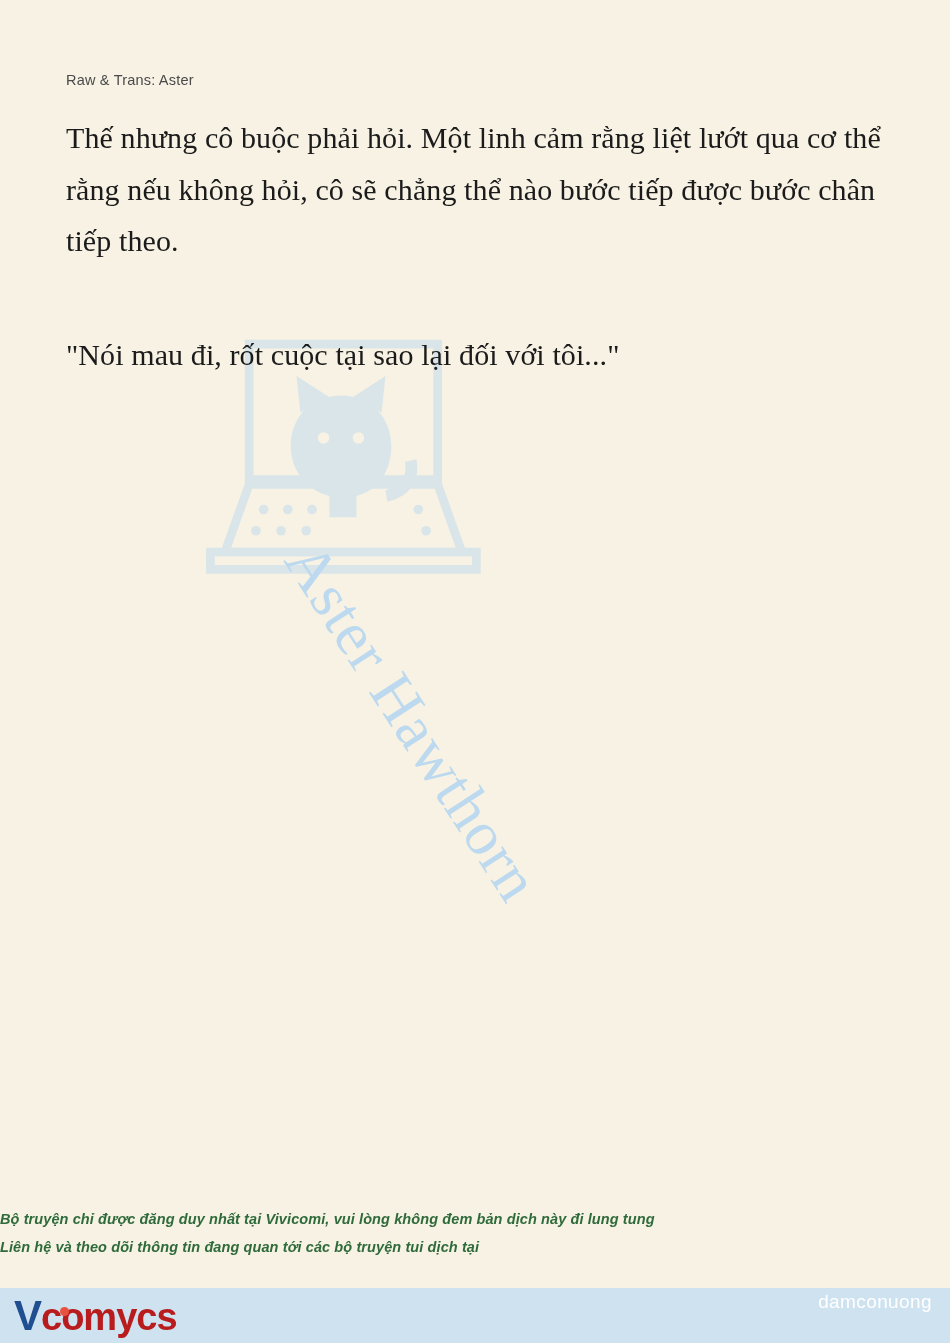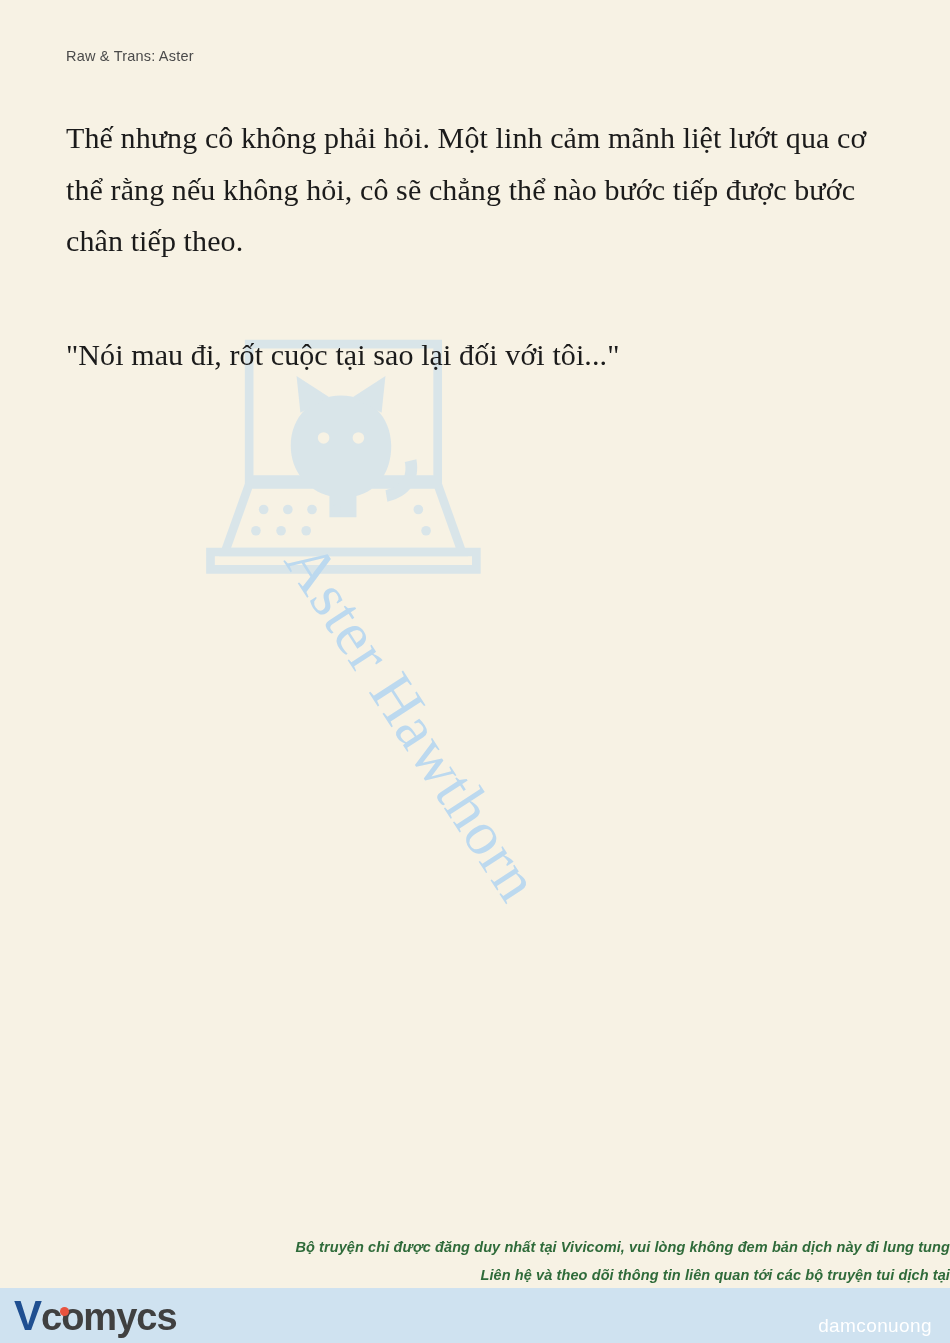--- a/index.html
+++ b/index.html
@@ -17,21 +17,21 @@
 
   .page {
     position: absolute;
     inset: 0;
     background: #f7f2e4;
   }
 
   
   .credit-line {
     position: absolute;
-    top: 48px;
+    top: 72px;
     left: 66px;
     font-family: "Liberation Sans", sans-serif;
     font-size: 14.5px;
     color: #4a4a4a;
     letter-spacing: 0.2px;
   }
 
   
   .body-text {
     position: absolute;
@@ -77,22 +77,21 @@
     pointer-events: none;
     letter-spacing: 1px;
   }
 
   
   .footer-notice {
     position: absolute;
     left: 0;
     right: 0;
     top: 1205px;
-    text-align: right;
-    margin-top: 28px;
+    text-align: left;
   }
 
   .footer-notice div {
     font-family: "Liberation Sans", sans-serif;
     font-size: 14.5px;
     font-weight: bold;
     font-style: italic;
     color: #2f6b3a;
     line-height: 1.95;
     letter-spacing: 0.1px;
@@ -123,40 +122,40 @@
     font-weight: bold;
     color: #1f4f91;
     line-height: 0.9;
     letter-spacing: -1px;
   }
 
   .brand-rest {
     font-family: "Liberation Sans", sans-serif;
     font-size: 38px;
     font-weight: bold;
-    color: #404040;
+    color: #b91c1c;
     line-height: 0.95;
     letter-spacing: -1px;
     position: relative;
   }
 
   .brand-dot {
     position: absolute;
     width: 9px;
     height: 9px;
     border-radius: 50%;
     background: #e8533f;
     left: 46px;
     top: 12px;
   }
 
   .site-tag {
     position: absolute;
     right: 18px;
-    bottom: 6px;
+    bottom: 30px;
     font-family: "Liberation Sans", sans-serif;
     font-size: 19px;
     color: #ffffff;
     letter-spacing: 0.4px;
   }
 </style>
 </head>
 <body>
 
 <div class="page">
@@ -196,27 +195,27 @@
           <circle cx="88" cy="218" r="5"></circle>
         <circle cx="114" cy="218" r="5"></circle>
           <circle cx="238" cy="218" r="5"></circle>
       </g>
     </svg>
   </div>
 
   <div class="watermark-text">Aster Hawthorn</div>
 
   <div class="body-text">
-    <p class="para">Thế nhưng cô không phải hỏi. Một linh cảm mãnh liệt lướt qua cơ thể rằng nếu không hỏi, cô sẽ chẳng thể nào bước tiếp được bước chân tiếp theo.</p>
+    <p class="para">Thế nhưng cô buộc phải hỏi. Một linh cảm rằng liệt lướt qua cơ thể rằng nếu không hỏi, cô sẽ chẳng thể nào bước tiếp được bước chân tiếp theo.</p>
     <p class="para short">"Nói mau đi, rốt cuộc tại sao lại đối với tôi..."</p>
   </div>
 
   <div class="footer-notice">
     <div>Bộ truyện chỉ được đăng duy nhất tại Vivicomi, vui lòng không đem bản dịch này đi lung tung</div>
-    <div>Liên hệ và theo dõi thông tin liên quan tới các bộ truyện tui dịch tại</div>
+    <div>Liên hệ và theo dõi thông tin đang quan tới các bộ truyện tui dịch tại</div>
   </div>
 
   <div class="bottom-bar">
     <div class="brand-logo">
       <span class="brand-v">V</span>
       <span class="brand-rest">comycs</span>
       <span class="brand-dot"></span>
     </div>
     <div class="site-tag">damconuong</div>
   </div>

